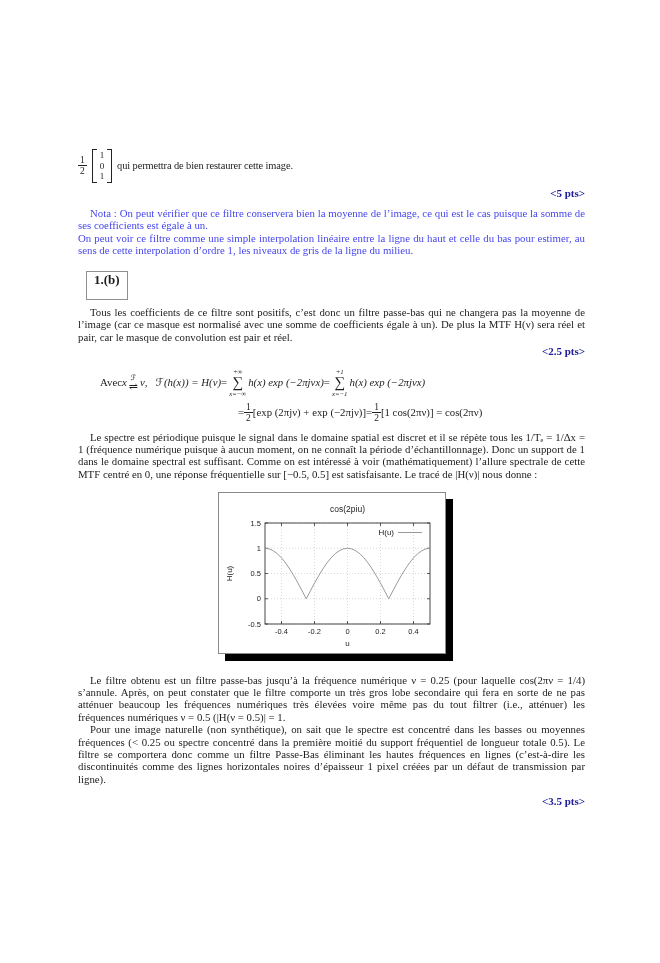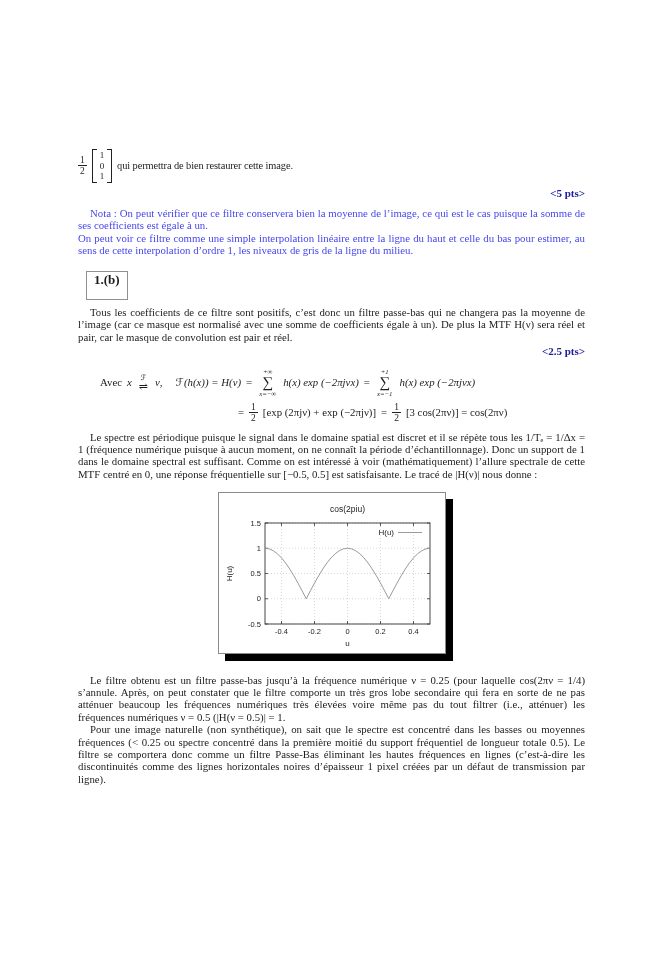--- a/index.html
+++ b/index.html
@@ -32,21 +32,21 @@
   .vec .bl { width:4px; border:1.1px solid #222; border-right:none; }
   .vec .br { width:4px; border:1.1px solid #222; border-left:none; }
 
   
   .secbox-row { margin-top:14px; }
   .secbox { display:inline-block; border:1px solid #909090; padding:2px 7px 13px;
             font-weight:bold; font-size:13px; margin-left:8px; }
 
   
   .equation { margin-top:10px; font-size:10.8px; }
-  .eq-row { display:flex; align-items:center; white-space:nowrap; gap:5px; }
+  .eq-row { display:flex; align-items:center; white-space:nowrap; }
   .eq-row1 { margin-left:22px; }
   .eq-row2 { margin-left:160px; margin-top:4px; }
   .mi { font-style:italic; }
   .mr { font-style:normal; }
   .rel { display:inline-flex; flex-direction:column; align-items:center; margin:0 2px; }
   .rel .top { font-size:7.5px; line-height:7.5px; }
   .rel .sym { font-size:11px; line-height:10px; }
   .sum { display:inline-flex; flex-direction:column; align-items:center;
          line-height:1; margin:0 2px; }
   .sum .lim { font-size:6.8px; font-style:italic; line-height:7.5px; }
@@ -125,21 +125,21 @@
       <span class="frac">
         <span class="num">1</span>
         <span class="den">2</span>
       </span>
       <span class="mr">[exp (2πjν) + exp (−2πjν)]</span>
       <span class="mr">=</span>
       <span class="frac">
         <span class="num">1</span>
         <span class="den">2</span>
       </span>
-      <span class="mr">[3 cos(2πν)] = cos(2πν)</span>
+      <span class="mr">[1 cos(2πν)] = cos(2πν)</span>
     </div>
   </div>
 
 
   <p class="indent" style="margin-top:8px;">Le spectre est périodique puisque le signal dans le domaine spatial est discret et il se répète tous les 1/Tₑ = 1/Δx = 1 (fréquence numérique puisque à aucun moment, on ne connaît la période d’échantillonnage). Donc un support de 1 dans le domaine spectral est suffisant. Comme on est intéressé à voir (mathématiquement) l’allure spectrale de cette MTF centré en 0, une réponse fréquentielle sur [−0.5, 0.5] est satisfaisante. Le tracé de |H(ν)| nous donne :</p>
 
   <div class="chart-box"><svg width="226" height="152">
         <line x1="62.5" y1="27" x2="62.5" y2="128" stroke="#c9c9c9" stroke-width="0.7" stroke-dasharray="1,2"></line>
         <line x1="95.5" y1="27" x2="95.5" y2="128" stroke="#c9c9c9" stroke-width="0.7" stroke-dasharray="1,2"></line>
         <line x1="128.5" y1="27" x2="128.5" y2="128" stroke="#c9c9c9" stroke-width="0.7" stroke-dasharray="1,2"></line>
@@ -185,14 +185,15 @@
         <text x="128.5" y="16" text-anchor="middle" font-size="8.5" fill="#222">cos(2piu)</text>
         <text x="128.5" y="150" text-anchor="middle" font-size="8" fill="#222">u</text>
         <text text-anchor="middle" font-size="8" fill="#222" transform="translate(13,77.5) rotate(-90)">H(u)</text>
         <text x="175" y="39" text-anchor="end" font-size="8" fill="#222">H(u)</text>
         <line x1="179" y1="36.5" x2="203" y2="36.5" stroke="#9a9a9a" stroke-width="1"></line>
       </svg></div>
 
   <p class="indent after-chart">Le filtre obtenu est un filtre passe-bas jusqu’à la fréquence numérique ν = 0.25 (pour laquelle cos(2πν = 1/4) s’annule. Après, on peut constater que le filtre comporte un très gros lobe secondaire qui fera en sorte de ne pas atténuer beaucoup les fréquences numériques très élevées voire même pas du tout filtrer (i.e., atténuer) les fréquences numériques ν = 0.5 (|H(ν = 0.5)| = 1.</p>
   <p class="indent">Pour une image naturelle (non synthétique), on sait que le spectre est concentré dans les basses ou moyennes fréquences (&lt; 0.25 ou spectre concentré dans la première moitié du support fréquentiel de longueur totale 0.5). Le filtre se comportera donc comme un filtre Passe-Bas éliminant les hautes fréquences en lignes (c’est-à-dire les discontinuités comme des lignes horizontales noires d’épaisseur 1 pixel créées par un défaut de transmission par ligne).</p>
 
+  <p class="pts" style="margin-top:10px;">&lt;3.5 pts&gt;</p>
 
 </div>
 
 </body></html>

